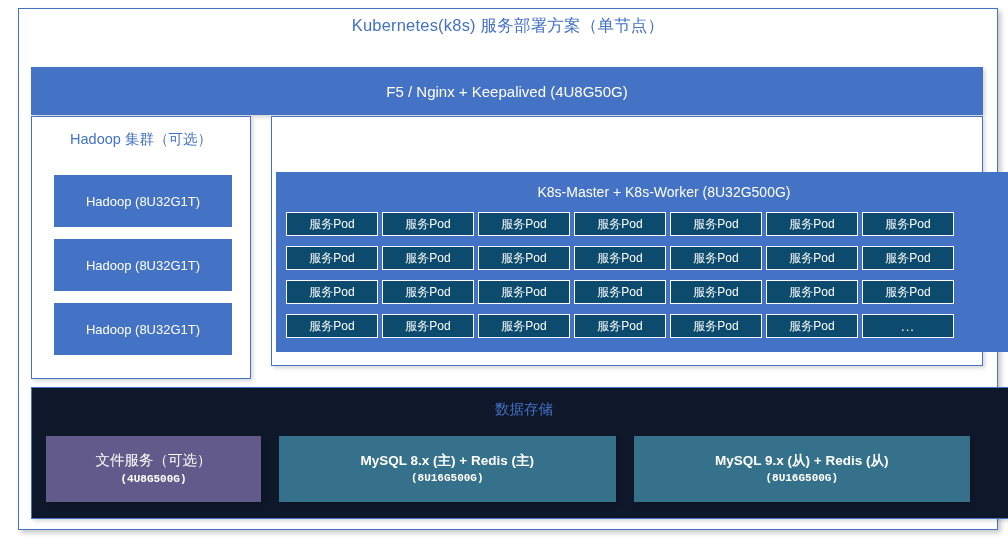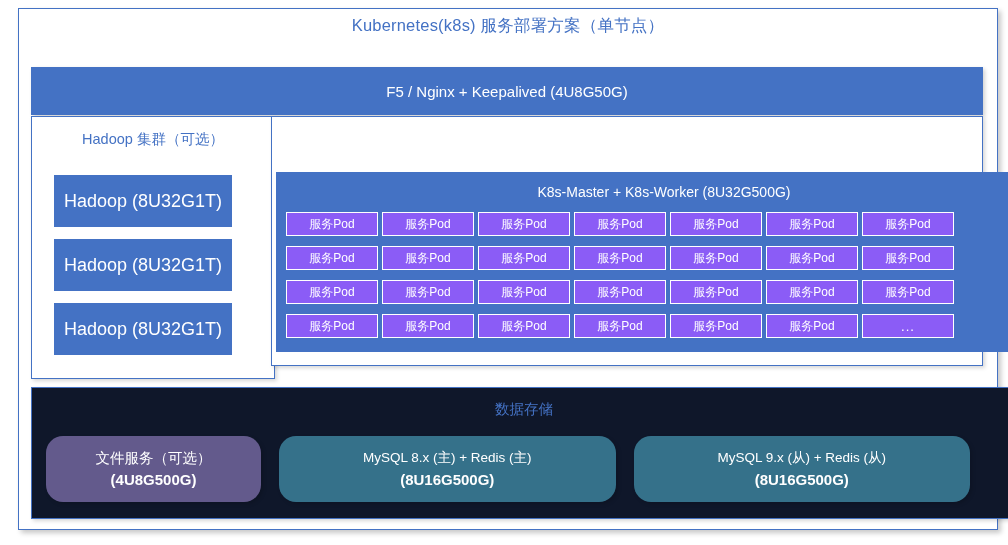--- a/index.html
+++ b/index.html
@@ -85,35 +85,35 @@
     text-align: center;
     color: #4472C4;
     font-size: 14.5px;
     margin-top: 13px;
   }
 
   
   .hadoop-panel {
     left: 0;
     top: 0;
-    width: 244px;
+    width: 220px;
     height: 263px;
   }
   .hadoop-list {
     position: absolute;
     left: 22px;
     top: 58px;
     width: 178px;
   }
   .hadoop-box {
     width: 178px;
     height: 52px;
     background: #4472C4;
     color: #ffffff;
-    font-size: 18px;
+    font-size: 13px;
     display: flex;
     align-items: center;
     justify-content: center;
     margin-bottom: 12px;
     box-sizing: border-box;
   }
 
   
   .k8s-panel {
     left: 240px;
@@ -142,21 +142,21 @@
     top: 40px;
     width: 668px;
     display: grid;
     grid-template-columns: repeat(7, 1fr);
     column-gap: 4px;
     row-gap: 10px;
   }
   .pod {
     height: 24px;
     border: 1.5px solid #ffffff;
-    background: #8b5cf6;
+    background: #0c4a6e;
     color: #ffffff;
     font-size: 12px;
     display: flex;
     align-items: center;
     justify-content: center;
     box-sizing: border-box;
   }
   .pod.ellipsis {
     font-size: 13px;
     letter-spacing: 1px;
@@ -191,41 +191,41 @@
   }
   .store-box {
     height: 66px;
     color: #ffffff;
     display: flex;
     flex-direction: column;
     align-items: center;
     justify-content: center;
     box-sizing: border-box;
     box-shadow: 2px 2px 4px rgba(0,0,0,0.16);
-    border-radius: 17px;
   }
   .store-box .line1 {
     font-size: 13.5px;
     line-height: 1.5;
   }
   .store-box .line2 {
-    font-size: 15px;
+    font-size: 11px;
     font-weight: bold;
     line-height: 1.4;
+    font-family: Liberation Mono, monospace;
   }
   .store-file {
     flex: 0 0 215px;
     background: #635A8C;
   }
   .store-file .line1 { font-size: 14.5px; }
   .store-mysql {
     flex: 1 1 0;
     background: #35718A;
   }
-  .store-mysql .line1 { font-weight: normal; }
+  .store-mysql .line1 { font-weight: bold; }
 </style>
 </head>
 <body>
 
 <div class="canvas">
   <div class="outer-frame">
 
     <div class="main-title">Kubernetes(k8s) 服务部署方案（单节点）</div>
 
     <div class="lb-bar">

